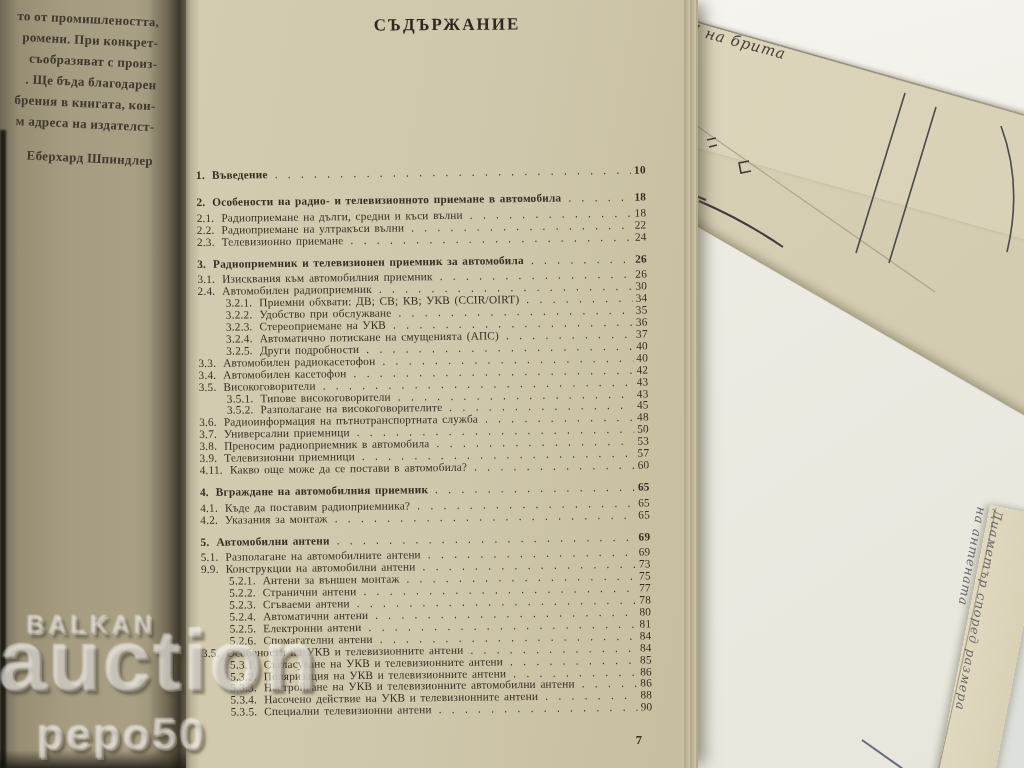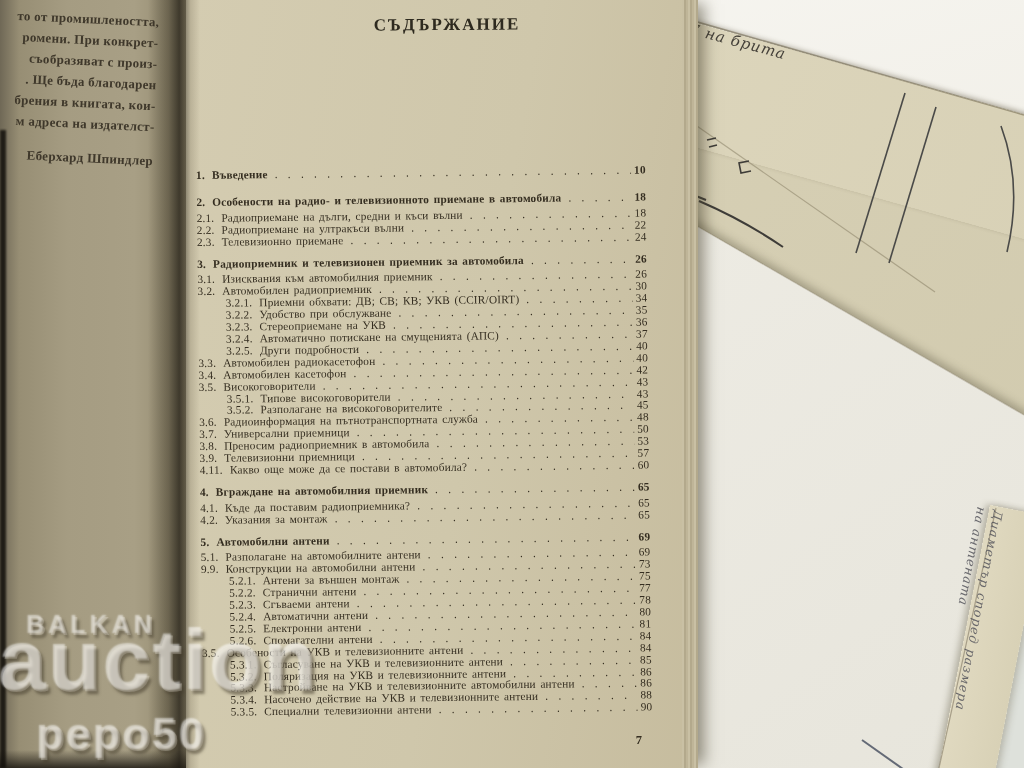--- a/index.html
+++ b/index.html
@@ -187,21 +187,21 @@
         <span class="toc-leader">. . . . . . . . . . . . . . . . . . . . . . . . . . . . . . . . . . . . . . . . . . . . . . . . . . . . . . . . . . . . . . . . . . . . . . </span>
         <span class="toc-page">26</span>
       </div>
       <div class="toc-row lvl2">
         <span class="toc-num">3.1.</span>
         <span class="toc-label">Изисквания към автомобилния приемник</span>
         <span class="toc-leader">. . . . . . . . . . . . . . . . . . . . . . . . . . . . . . . . . . . . . . . . . . . . . . . . . . . . . . . . . . . . . . . . . . . . . . </span>
         <span class="toc-page">26</span>
       </div>
       <div class="toc-row lvl2">
-        <span class="toc-num">3.2.</span>
+        <span class="toc-num">2.4.</span>
         <span class="toc-label">Автомобилен радиоприемник</span>
         <span class="toc-leader">. . . . . . . . . . . . . . . . . . . . . . . . . . . . . . . . . . . . . . . . . . . . . . . . . . . . . . . . . . . . . . . . . . . . . . </span>
         <span class="toc-page">30</span>
       </div>
       <div class="toc-row lvl3">
         <span class="toc-num">3.2.1.</span>
         <span class="toc-label">Приемни обхвати: ДВ; СВ; КВ; УКВ (CCIR/OIRT)</span>
         <span class="toc-leader">. . . . . . . . . . . . . . . . . . . . . . . . . . . . . . . . . . . . . . . . . . . . . . . . . . . . . . . . . . . . . . . . . . . . . . </span>
         <span class="toc-page">34</span>
       </div>

